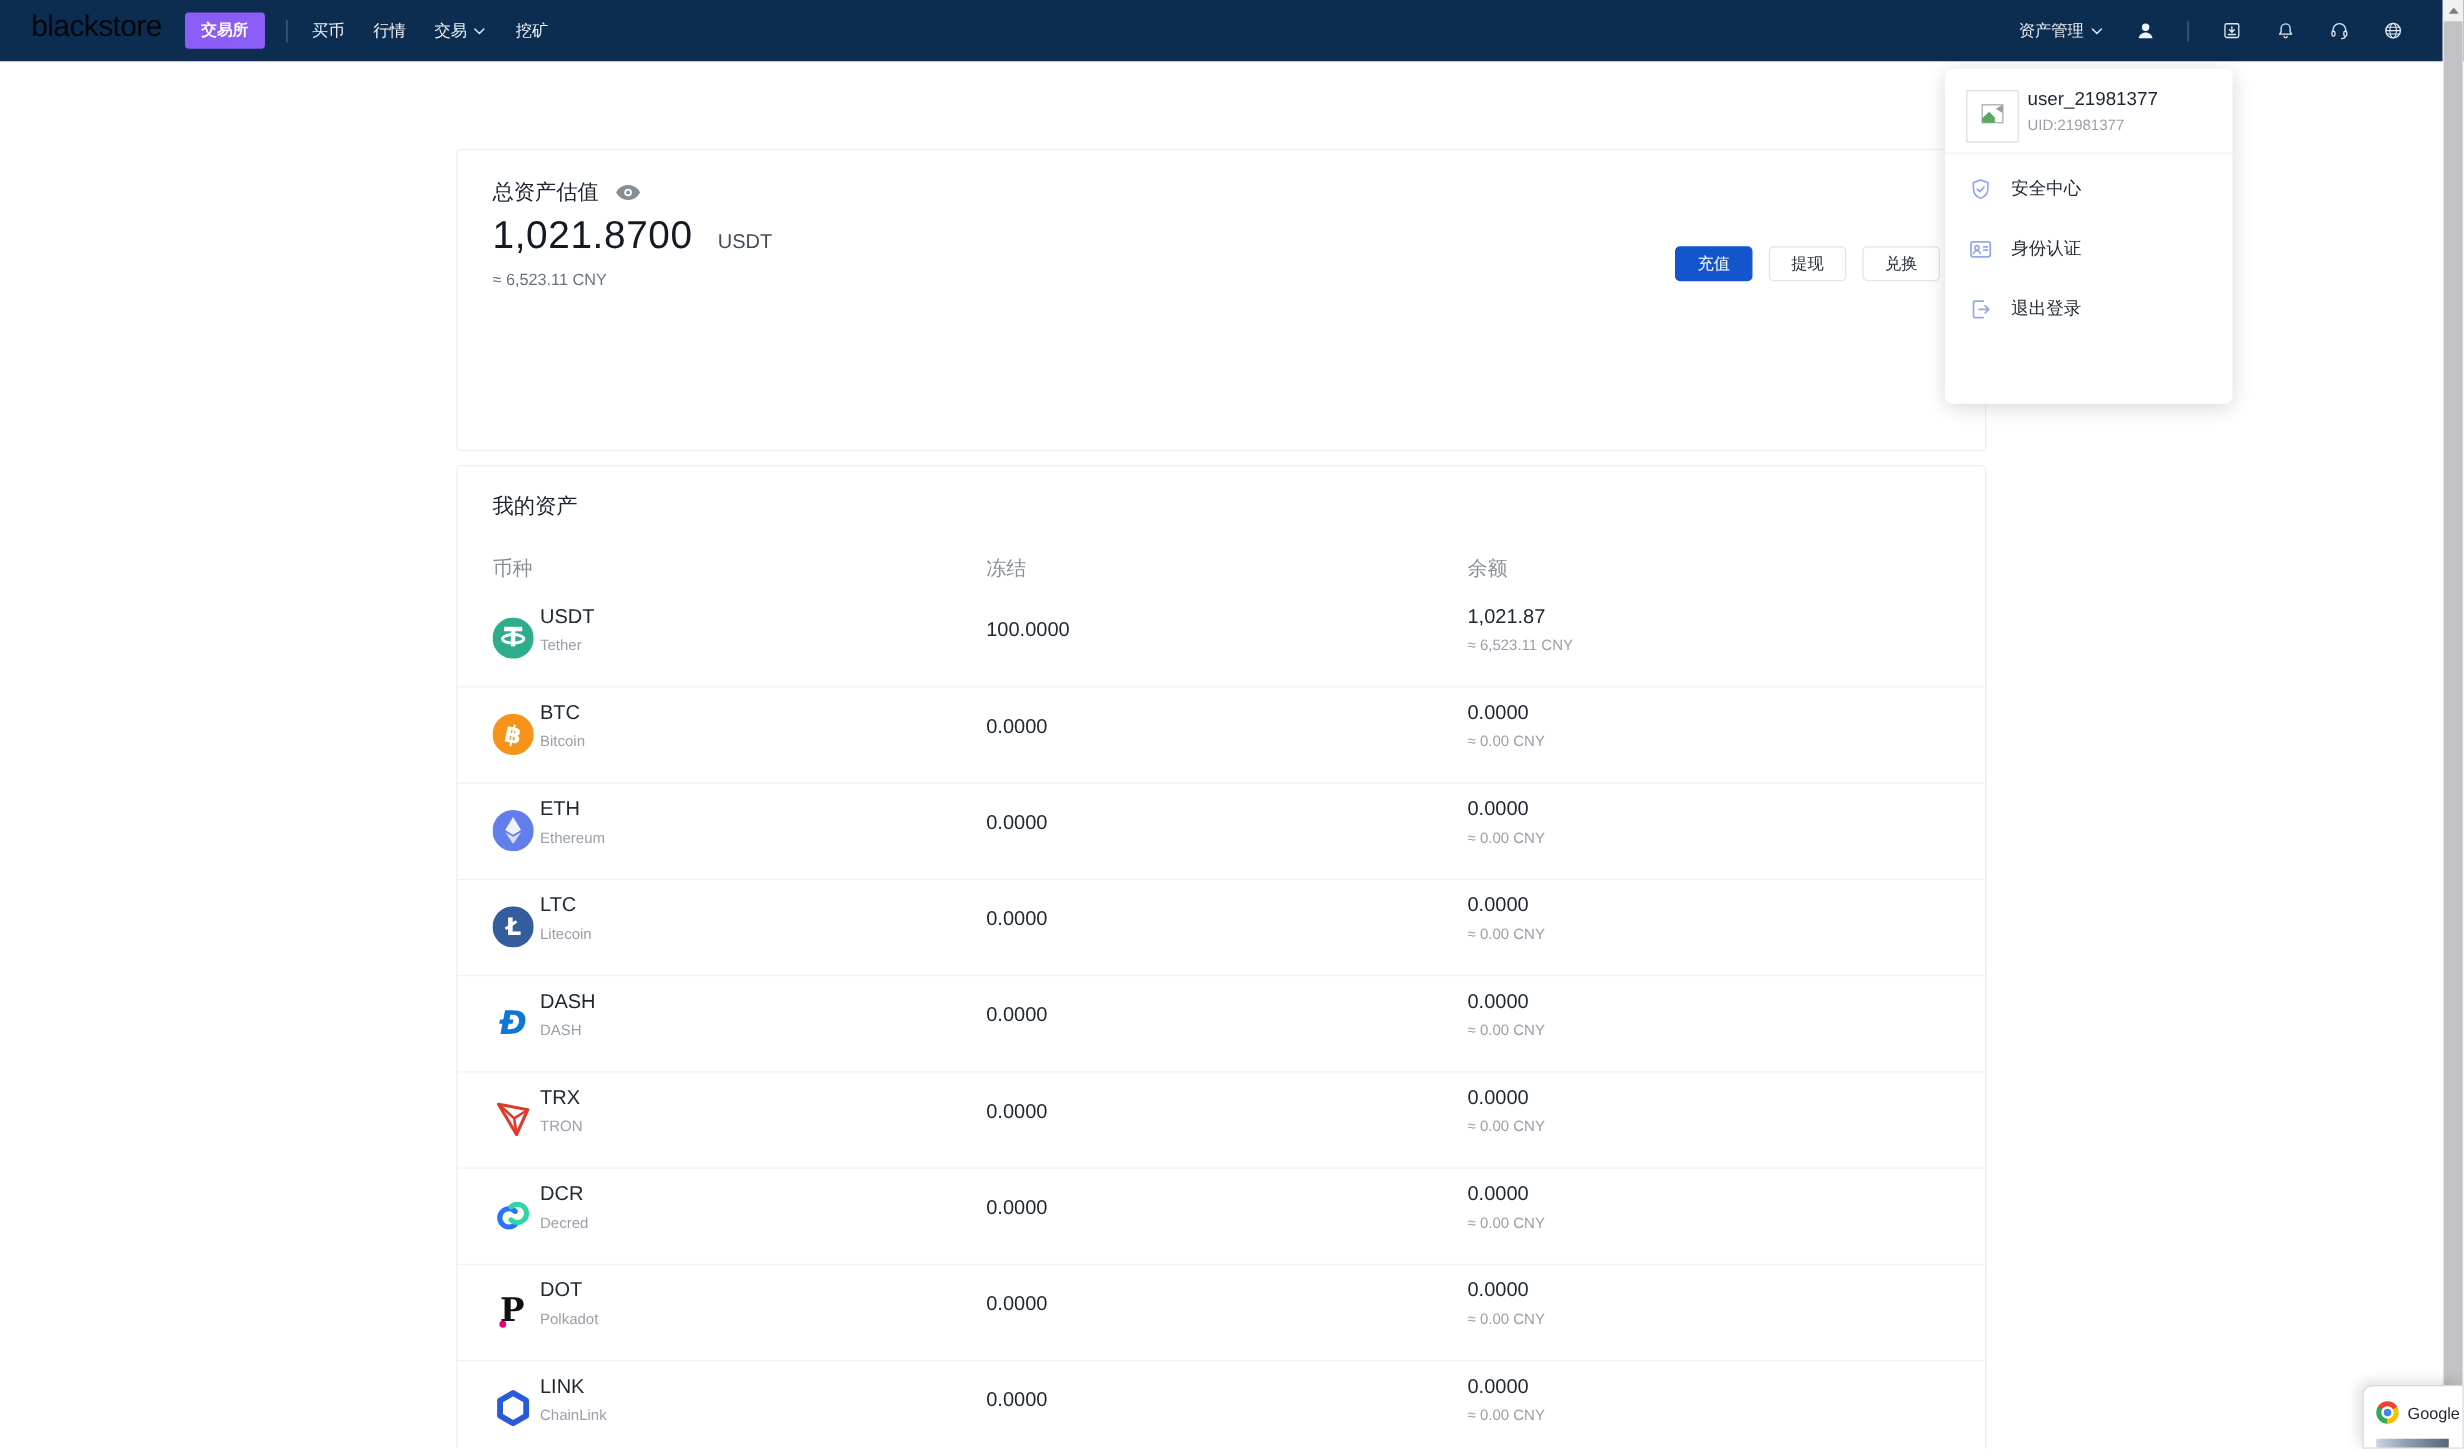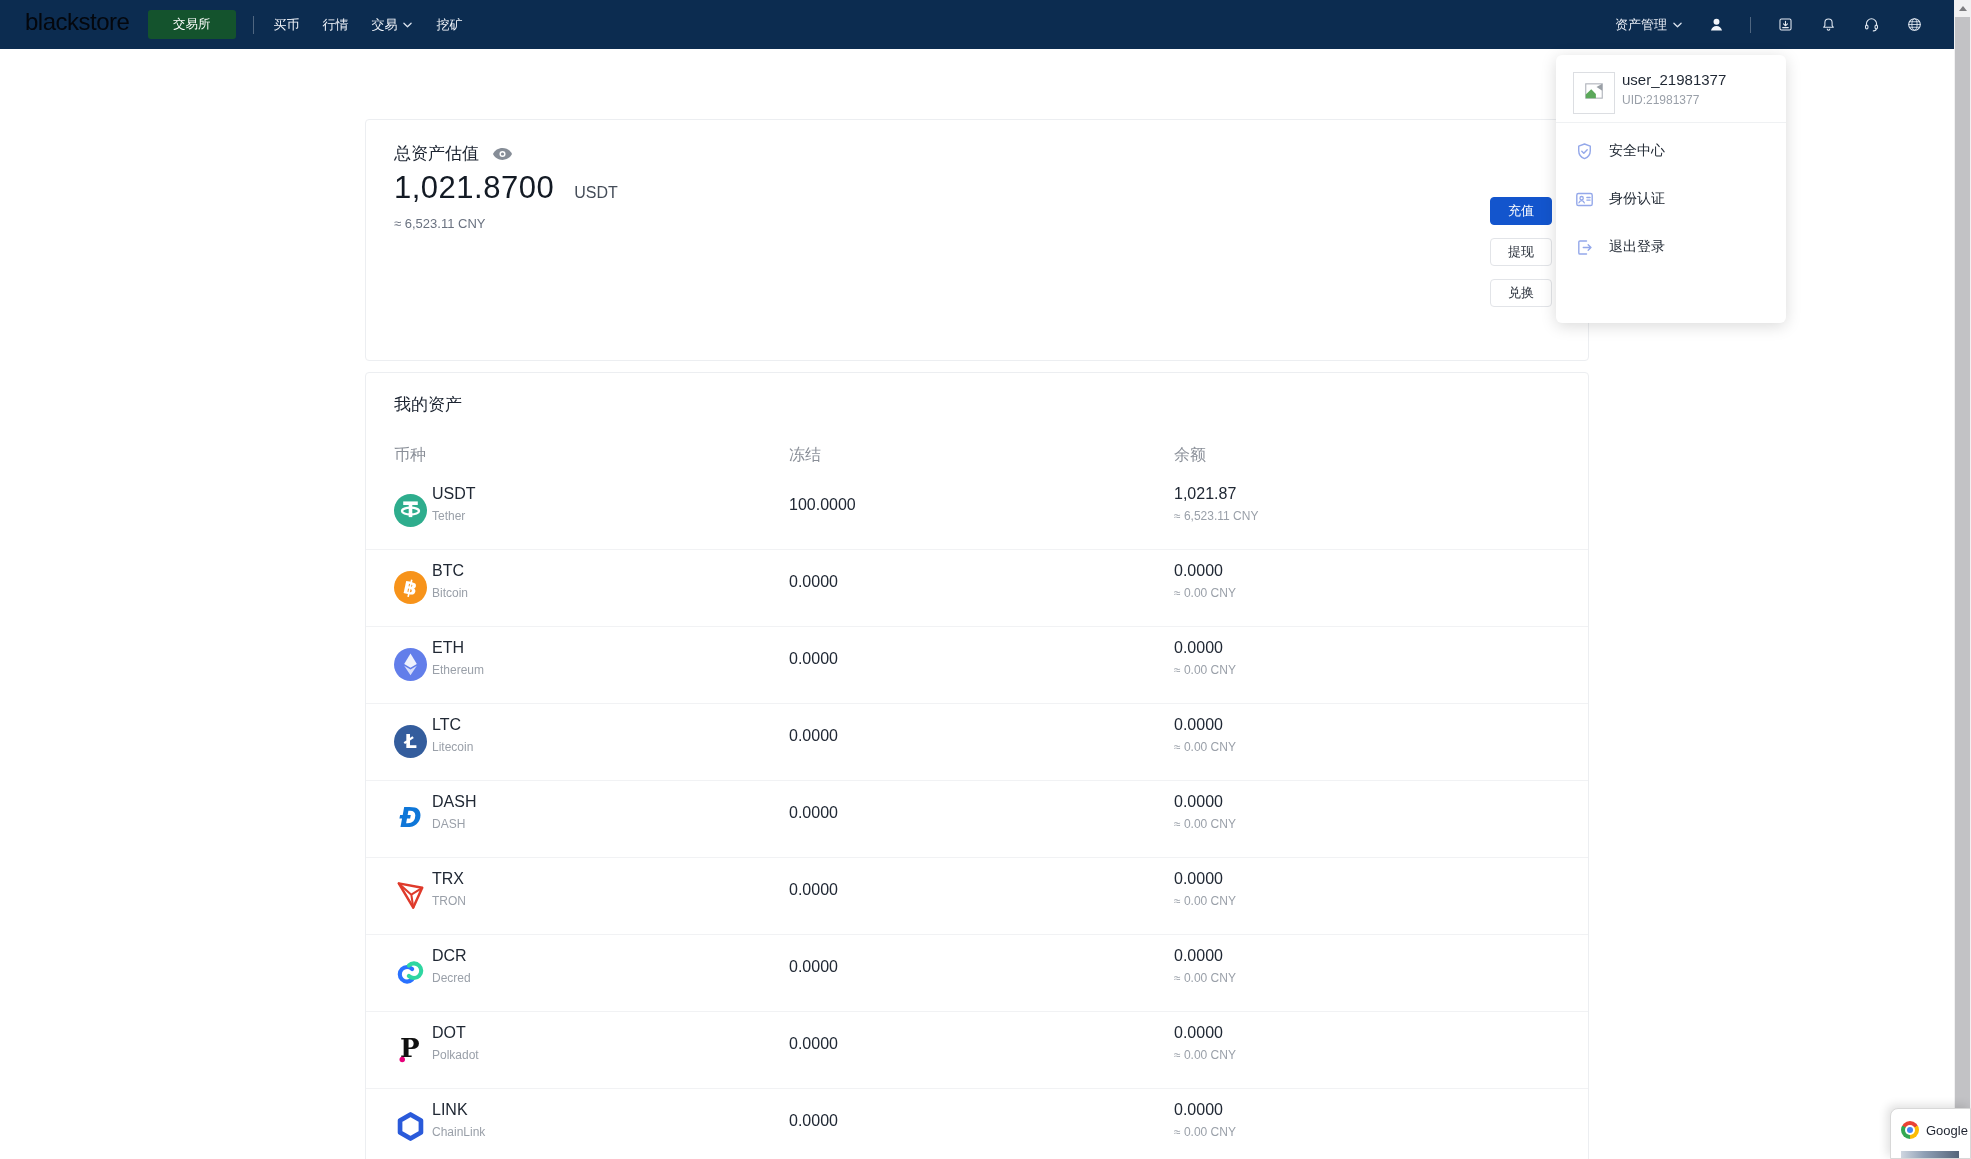--- a/index.html
+++ b/index.html
@@ -4,21 +4,21 @@
 <style>
   * { margin:0; padding:0; box-sizing:border-box; }
   html,body { width:1971px; height:1159px; overflow:hidden; background:#fff;
     font-family:"Liberation Sans","DejaVu Sans",sans-serif; }
   .stage { position:absolute; top:0; left:0; width:1971px; height:1159px; overflow:hidden; }
 
   
   .navbar { position:absolute; top:0; left:0; width:100%; height:49px; background:#0C2C50; z-index:30; }
   .logo { position:absolute; left:25px; top:8px; font-size:24px; font-weight:normal; color:#04070d; letter-spacing:-0.5px; }
   .nav-left { position:absolute; left:148px; top:0; height:49px; display:flex; align-items:center; }
-  .nav-pill { background:#14532d; color:#fff; font-size:12.5px; padding:6px 25px; border-radius:3px; cursor:pointer; }
+  .nav-pill { background:#8b5cf6; color:#fff; font-size:12.5px; padding:6px 13px; border-radius:3px; cursor:pointer;font-weight:bold; }
   .nav-divider { width:1px; height:18px; background:rgba(255,255,255,.28); margin:0 20px 0 17px; }
   .nav-item { color:#F2F5FA; font-size:13px; margin-right:23px; cursor:pointer; display:flex; align-items:center; gap:5px; }
   .nav-item:last-child { margin-right:0; }
   .nav-item.gap-lg { margin-right:25px; }
   .caret svg { width:9px; height:6px; display:block; }
 
   .nav-right { position:absolute; right:48px; top:0; height:49px; display:flex; align-items:center; gap:25px; }
   .nav-right .txt { color:#E8EDF5; font-size:13px; display:flex; align-items:center; gap:6px; cursor:pointer; }
   .nav-icon { width:18px; height:18px; display:flex; align-items:center; justify-content:center; cursor:pointer; }
   .nav-icon svg { width:17px; height:17px; display:block; }
@@ -34,21 +34,21 @@
   .card1 { top:119px; height:242px; }
   .card2 { top:372px; height:900px; }
 
   .sc-title { position:absolute; left:28px; top:22px; display:flex; align-items:center; gap:13px;
     font-size:17px; color:#1B2330; }
   .eye { width:21px; height:14px; cursor:pointer; } .eye svg { width:21px; height:14px; display:block; }
   .sc-amount { position:absolute; left:28px; top:50px; display:flex; align-items:baseline; gap:20px; }
   .sc-amount .num { font-size:31px; font-weight:500; color:#131A24; letter-spacing:0.5px; }
   .sc-amount .cur { font-size:16px; color:#454D59; }
   .sc-fiat { position:absolute; left:28px; top:96px; font-size:13px; color:#6A7280; }
-  .sc-buttons { position:absolute; top:77px; right:36px; display:flex; gap:13px;flex-direction:column; }
+  .sc-buttons { position:absolute; top:77px; right:36px; display:flex; gap:13px; }
   .btn { height:28px; min-width:62px; padding:0 12px; font-size:13px; border-radius:4px;
     display:flex; align-items:center; justify-content:center; cursor:pointer; }
   .btn.primary { background:#1355CD; border:1px solid #1355CD; color:#fff; }
   .btn.default { background:#fff; border:1px solid #E2E4E8; color:#2A313C; }
 
   .ac-title { position:absolute; left:28px; top:20px; font-size:17px; font-weight:500; color:#1B2330; }
   .th { position:absolute; top:72px; font-size:16px; color:#8A8F98; }
   .th.c1 { left:28px; } .th.c2 { left:423px; } .th.c3 { left:808px; }
   .rows { position:absolute; top:100px; left:0; right:0; }
   .asset-row { position:relative; height:77px; border-bottom:1px solid #F1F2F4; }

